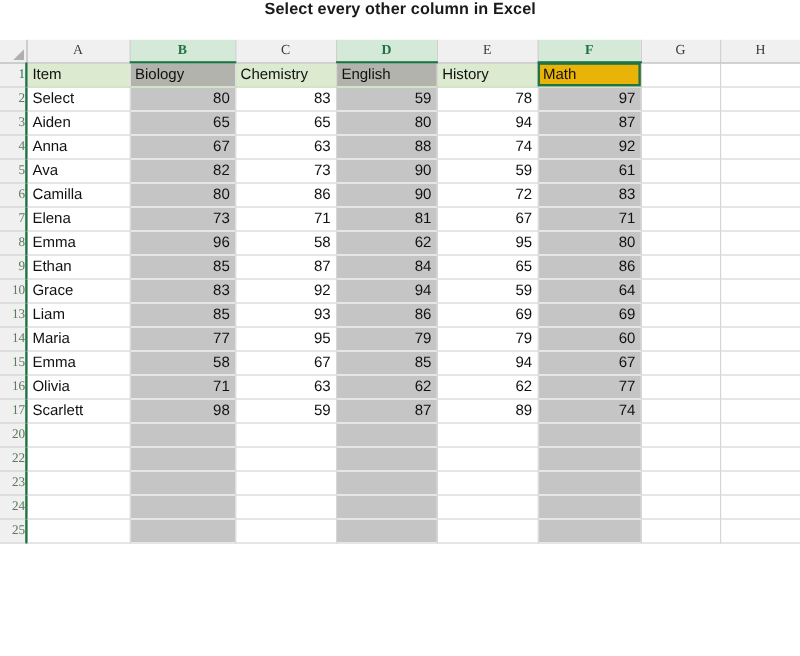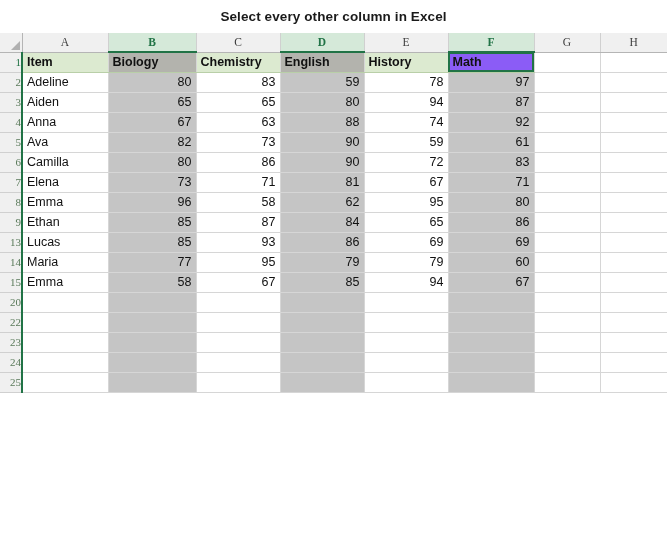--- a/index.html
+++ b/index.html
@@ -11,21 +11,20 @@
     overflow: hidden;
     background: #ffffff;
     font-family: "Liberation Sans", sans-serif;
   }
 
   
   #title-bar {
     height: 33px;
     width: 667px;
     display: flex;
-    align-items: center;
     justify-content: center;
     background: #ffffff;
   }
   #title-text {
     font-size: 13.5px;
     font-weight: bold;
     color: #1a1a1a;
     letter-spacing: .1px;
     white-space: nowrap;
   }
@@ -119,26 +118,26 @@
 
   
   td.cell.selcol { background: #c5c5c5; }
 
   
   td.cell.firstcol { border-left: 2px solid #217346; }
 
   
   tr.datahdr td.cell {
     background: #dcead0;
-    font-weight: bold;
+    font-weight: normal;
     border-bottom: 1px solid #b9cfa8;
   }
   tr.datahdr td.cell.selcol { background: #b3b3ad; margin-left: 10px; }
   tr.datahdr td.cell.active {
-    background: #8b5cf6;
+    background: #eab308;
     outline: 2px solid #217346;
     outline-offset: -2px;
   }
   tr.datahdr td.cell.plain { background: #ffffff; border-bottom: 1px solid #d6d6d6; font-weight: normal; }
 
   
   tr.lastdata td.cell { border-bottom: 1px solid #9ec27f; }
 
   
   col.c-rh { width: 22px; }
@@ -191,21 +190,21 @@
           <td class="cell txt selcol">Biology</td>
           <td class="cell txt">Chemistry</td>
           <td class="cell txt selcol">English</td>
           <td class="cell txt">History</td>
           <td class="cell txt selcol active">Math</td>
           <td class="cell txt plain"></td>
           <td class="cell txt plain"></td>
         </tr>
         <tr class="">
           <td class="rowhead">2</td>
-          <td class="cell txt firstcol">Adeline</td>
+          <td class="cell txt firstcol">Select</td>
           <td class="cell num selcol">80</td>
           <td class="cell num">83</td>
           <td class="cell num selcol">59</td>
           <td class="cell num">78</td>
           <td class="cell num selcol">97</td>
           <td class="cell txt"></td>
           <td class="cell txt"></td>
         </tr>
         <tr class="">
           <td class="rowhead">3</td>
@@ -278,22 +277,33 @@
           <td class="cell txt firstcol">Ethan</td>
           <td class="cell num selcol">85</td>
           <td class="cell num">87</td>
           <td class="cell num selcol">84</td>
           <td class="cell num">65</td>
           <td class="cell num selcol">86</td>
           <td class="cell txt"></td>
           <td class="cell txt"></td>
         </tr>
         <tr class="">
+          <td class="rowhead">10</td>
+          <td class="cell txt firstcol">Grace</td>
+          <td class="cell num selcol">83</td>
+          <td class="cell num">92</td>
+          <td class="cell num selcol">94</td>
+          <td class="cell num">59</td>
+          <td class="cell num selcol">64</td>
+          <td class="cell txt"></td>
+          <td class="cell txt"></td>
+        </tr>
+        <tr class="">
           <td class="rowhead">13</td>
-          <td class="cell txt firstcol">Lucas</td>
+          <td class="cell txt firstcol">Liam</td>
           <td class="cell num selcol">85</td>
           <td class="cell num">93</td>
           <td class="cell num selcol">86</td>
           <td class="cell num">69</td>
           <td class="cell num selcol">69</td>
           <td class="cell txt"></td>
           <td class="cell txt"></td>
         </tr>
         <tr class="">
           <td class="rowhead">14</td>
@@ -310,20 +320,42 @@
           <td class="rowhead">15</td>
           <td class="cell txt firstcol">Emma</td>
           <td class="cell num selcol">58</td>
           <td class="cell num">67</td>
           <td class="cell num selcol">85</td>
           <td class="cell num">94</td>
           <td class="cell num selcol">67</td>
           <td class="cell txt"></td>
           <td class="cell txt"></td>
         </tr>
+        <tr class="">
+          <td class="rowhead">16</td>
+          <td class="cell txt firstcol">Olivia</td>
+          <td class="cell num selcol">71</td>
+          <td class="cell num">63</td>
+          <td class="cell num selcol">62</td>
+          <td class="cell num">62</td>
+          <td class="cell num selcol">77</td>
+          <td class="cell txt"></td>
+          <td class="cell txt"></td>
+        </tr>
+        <tr class="">
+          <td class="rowhead">17</td>
+          <td class="cell txt firstcol">Scarlett</td>
+          <td class="cell num selcol">98</td>
+          <td class="cell num">59</td>
+          <td class="cell num selcol">87</td>
+          <td class="cell num">89</td>
+          <td class="cell num selcol">74</td>
+          <td class="cell txt"></td>
+          <td class="cell txt"></td>
+        </tr>
         <tr>
           <td class="rowhead">20</td>
           <td class="cell txt firstcol"></td>
           <td class="cell num selcol"></td>
           <td class="cell num"></td>
           <td class="cell num selcol"></td>
           <td class="cell num"></td>
           <td class="cell num selcol"></td>
           <td class="cell num"></td>
           <td class="cell num"></td>

